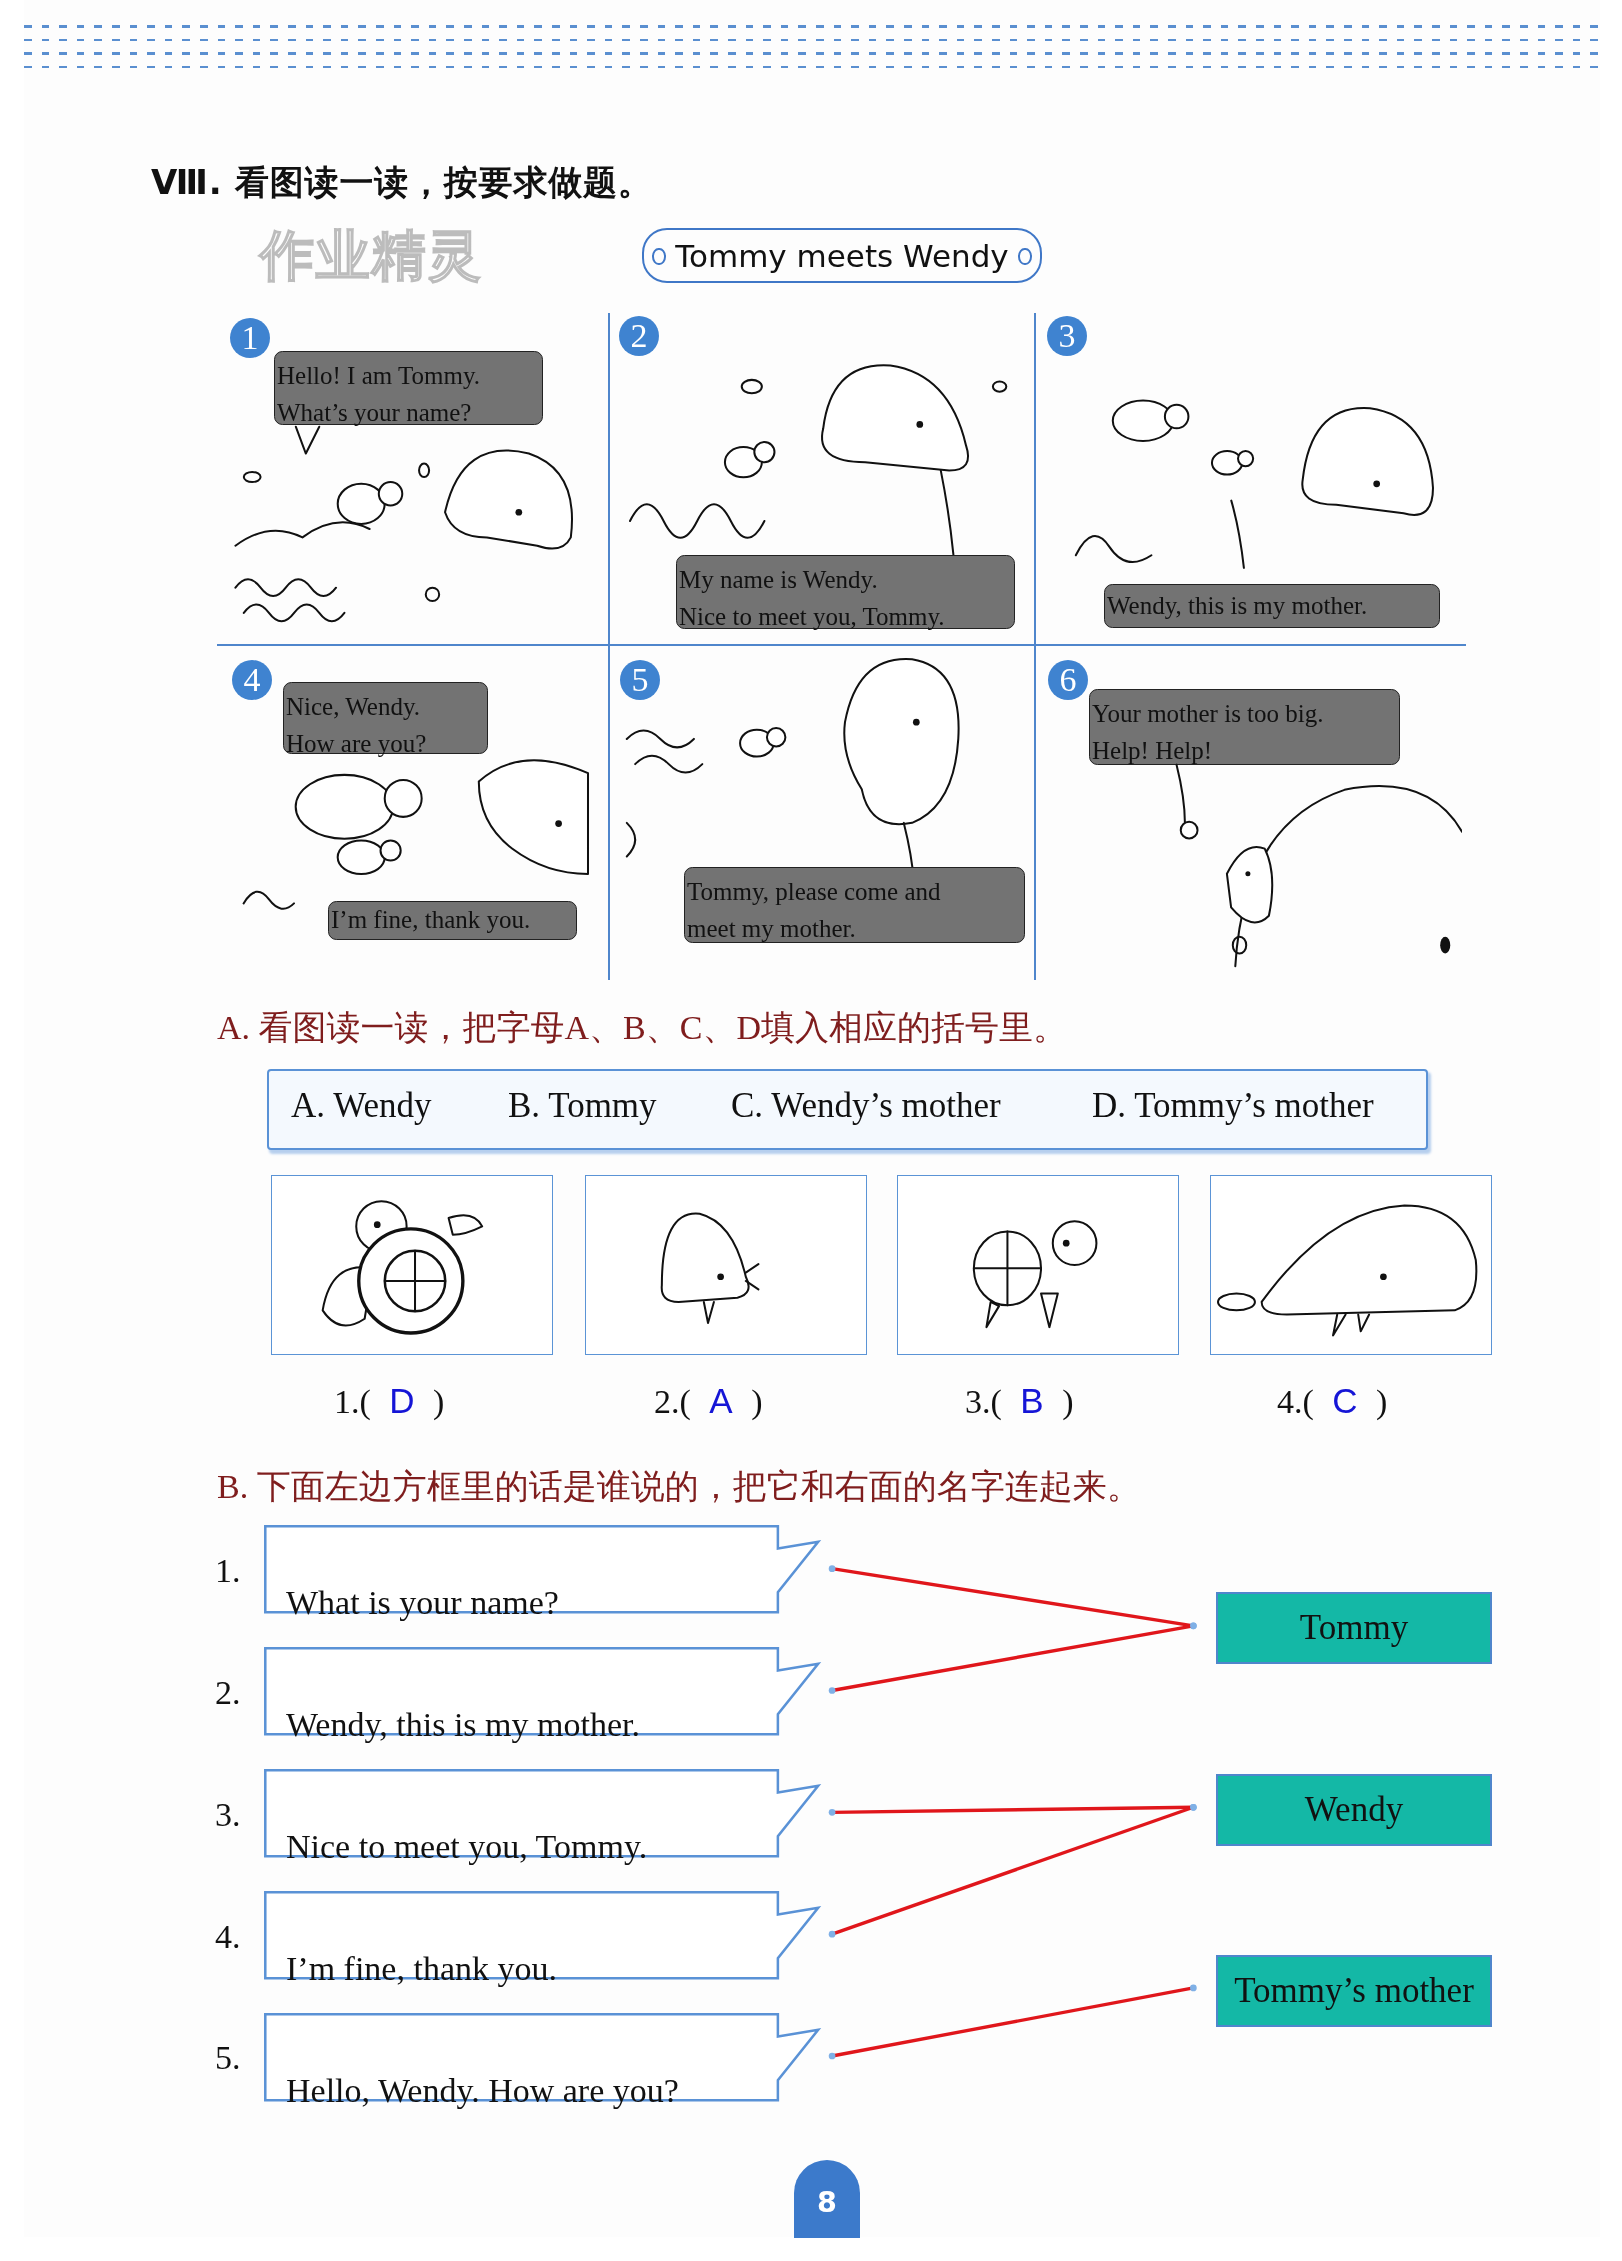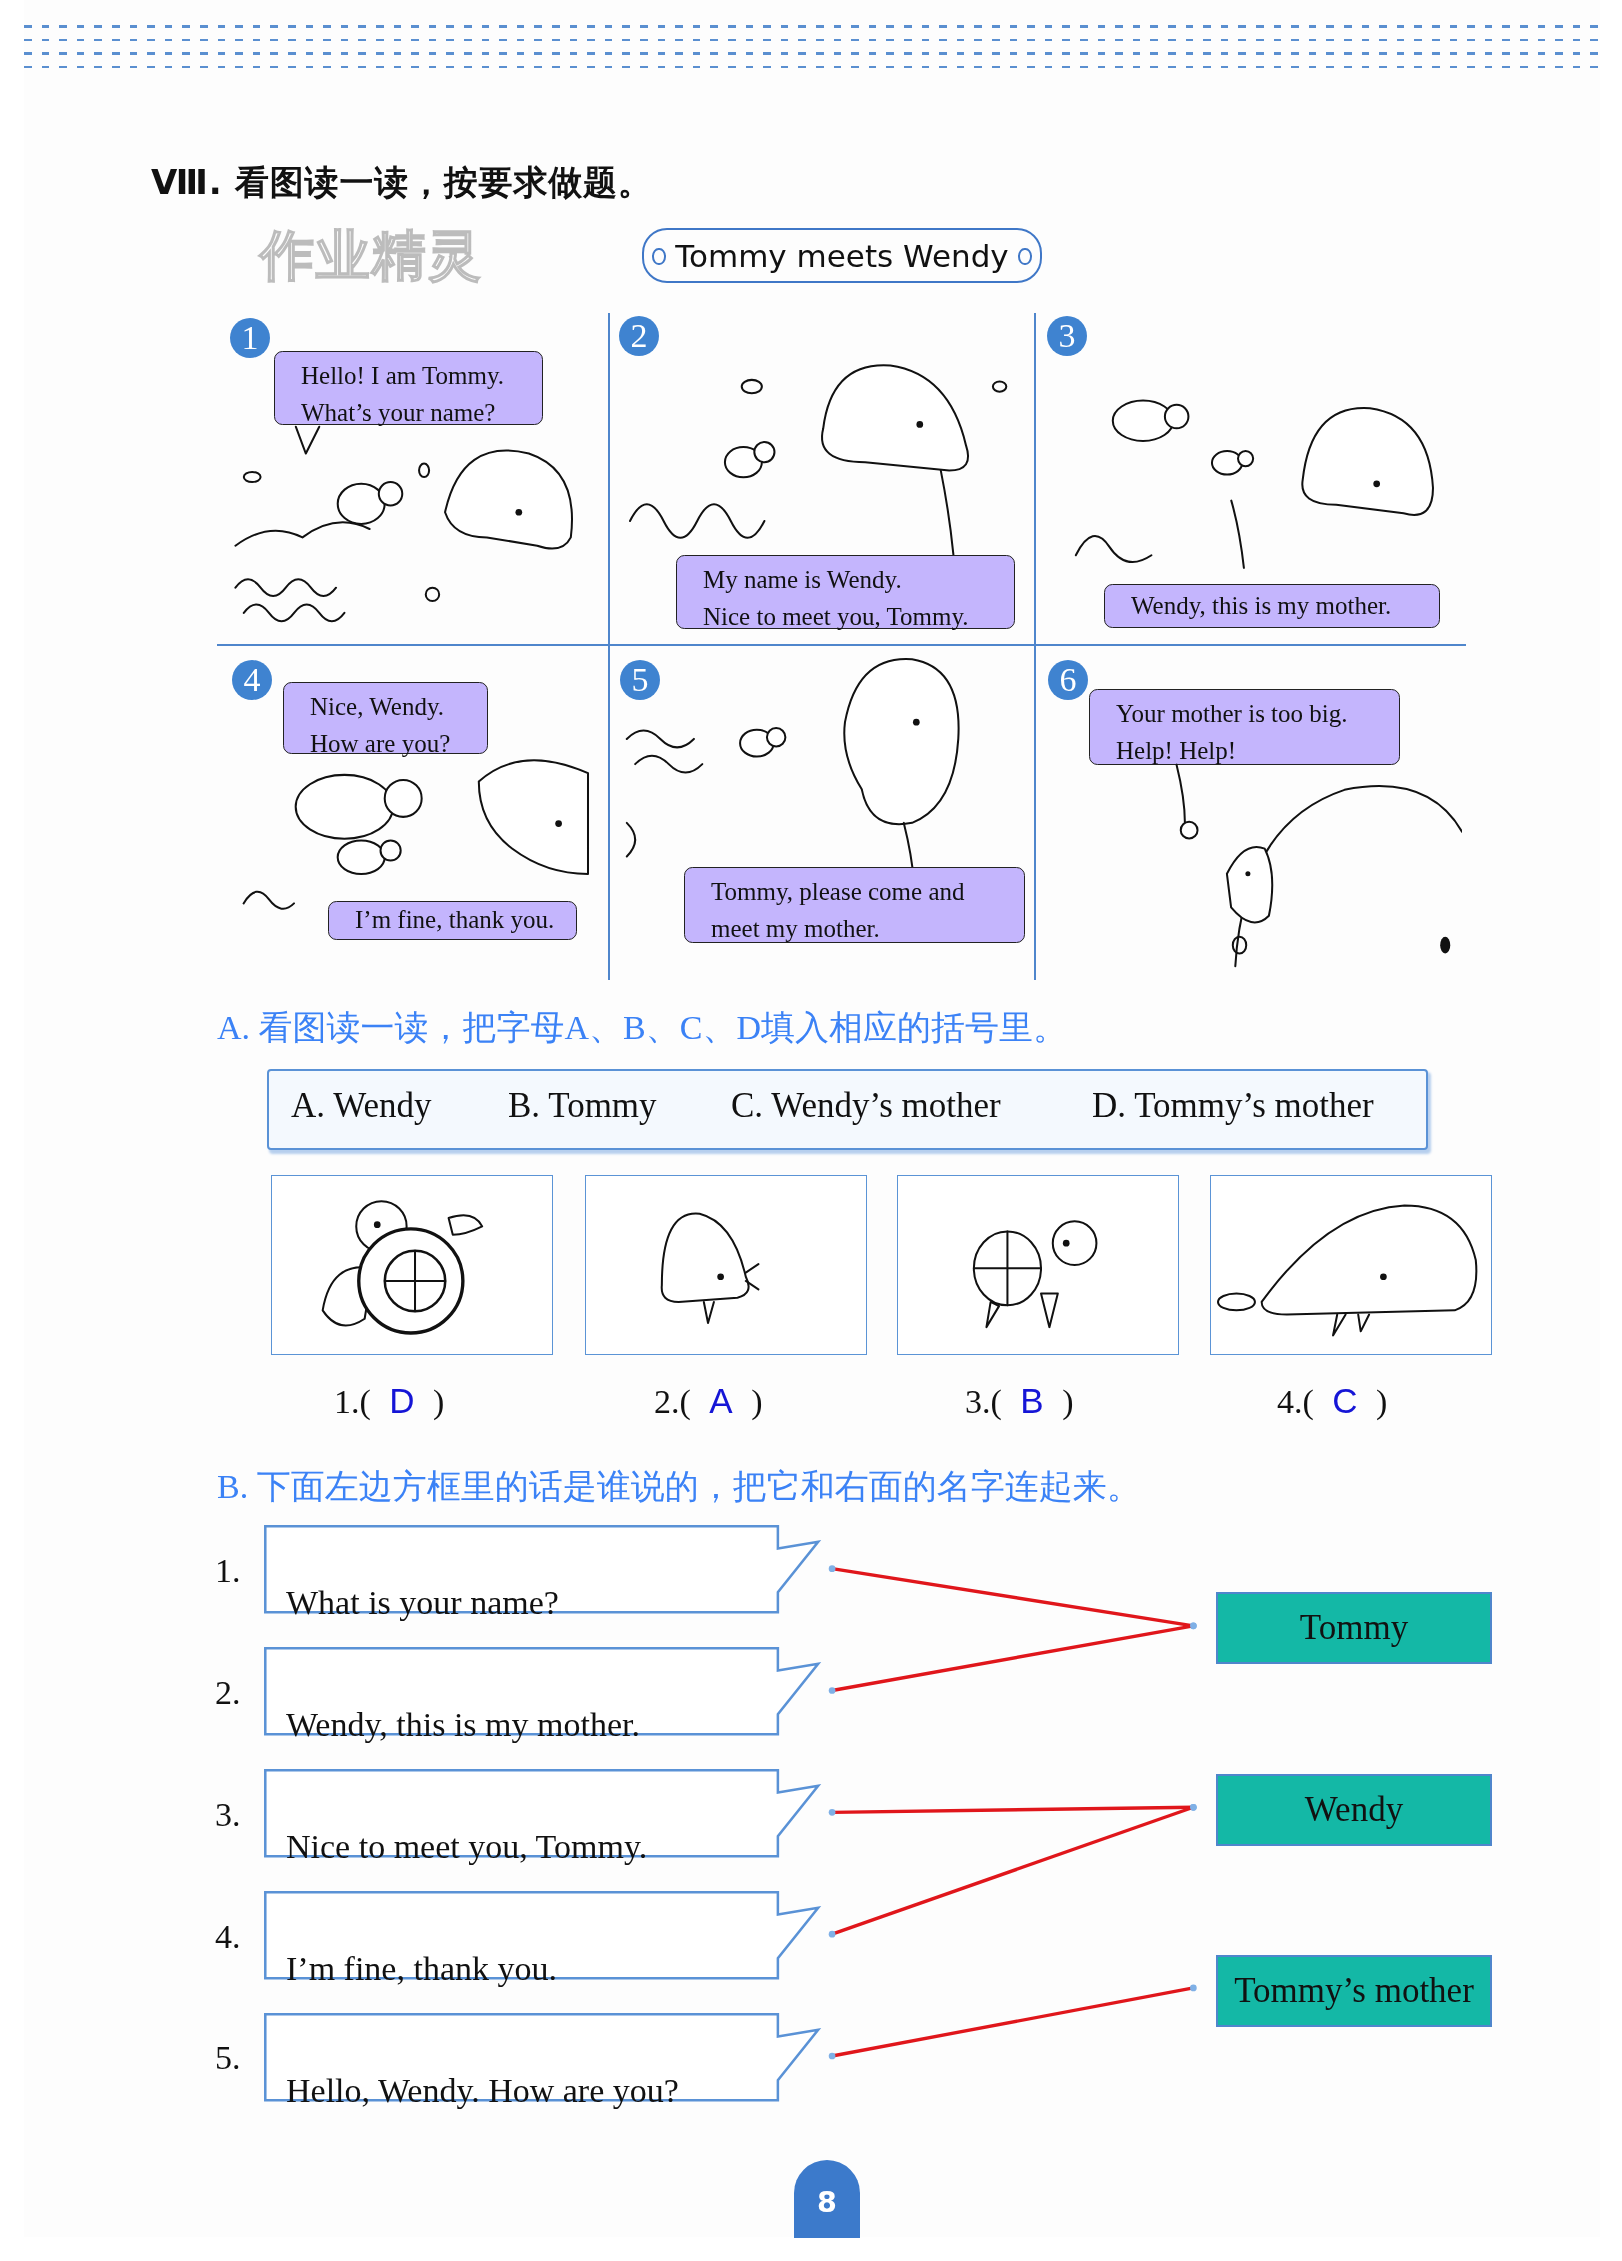--- a/index.html
+++ b/index.html
@@ -15,24 +15,24 @@
   .watermark { left: 260px; top: 220px; font-family: "DejaVu Sans", sans-serif; font-size: 54px; font-weight: bold;
     color: transparent; -webkit-text-stroke: 1.3px #bcbcbc; letter-spacing: 1.7px; }
   .title-pill { left: 642px; top: 228px; width: 400px; height: 55px; border: 2.5px solid #3f77c7; border-radius: 25px;
     box-sizing: border-box; display: flex; align-items: center; justify-content: center;
     font-family: "DejaVu Sans", "Liberation Sans", sans-serif; font-size: 31px; color: #111; }
   .pill-dot { position: absolute; top: 50%; width: 9.2px; height: 12.6px; margin-top: -7.6px; border: 2.5px solid #3f77c7; border-radius: 50%; }
   .pill-dot.l { left: 8.4px; } .pill-dot.r { right: 8.4px; }
   .grid-line { position: absolute; background: #4f86cc; }
   .badge { position: absolute; width: 40px; height: 40px; border-radius: 50%; background: #3f83d0; color: #fff;
     font-family: "Liberation Serif", serif; font-size: 34px; display: flex; align-items: center; justify-content: center; line-height: 1; }
-  .bubble { position: absolute; border: 1.7px solid #222; border-radius: 8.4px; background: #c4b5fd; padding: 5px 26px;
+  .bubble { position: absolute; border: 1.7px solid #222; border-radius: 8.4px; background: #737373; padding: 5px 2px;
     font-size: 25px; line-height: 37px; white-space: pre; box-sizing: border-box; }
   .art { position: absolute; }
-  .instr { font-family: "Liberation Serif", "DejaVu Serif", serif; font-size: 34px; color: #3b82f6; }
+  .instr { font-family: "Liberation Serif", "DejaVu Serif", serif; font-size: 34px; color: #7f1d1d; }
   .option-box { left: 267px; top: 1069px; width: 1161px; height: 81px; border: 2.5px solid #5a92d6; border-radius: 4px;
     background: #f4f9fe; box-sizing: border-box; box-shadow: 2.5px 3.4px 2.5px #b6cfee; }
   .option { position: absolute; top: 15px; font-size: 35px; }
   .frame { position: absolute; top: 1175px; width: 282px; height: 180px; border: 1.7px solid #5b94d6; box-sizing: border-box; background: #fff; }
   .frame svg { position: absolute; left: 0; top: 0; }
   .answer { position: absolute; top: 1381px; font-size: 34px; }
   .answer .ans-letter { color: #1515d6; font-family: "Liberation Sans", sans-serif; font-size: 35px; margin: 0 18.5px; }
   .num { position: absolute; font-size: 34px; }
   .speech { position: absolute; left: 264px; width: 514px; height: 87px; }
   .speech svg { position: absolute; left: 0; top: 0; overflow: visible; }

